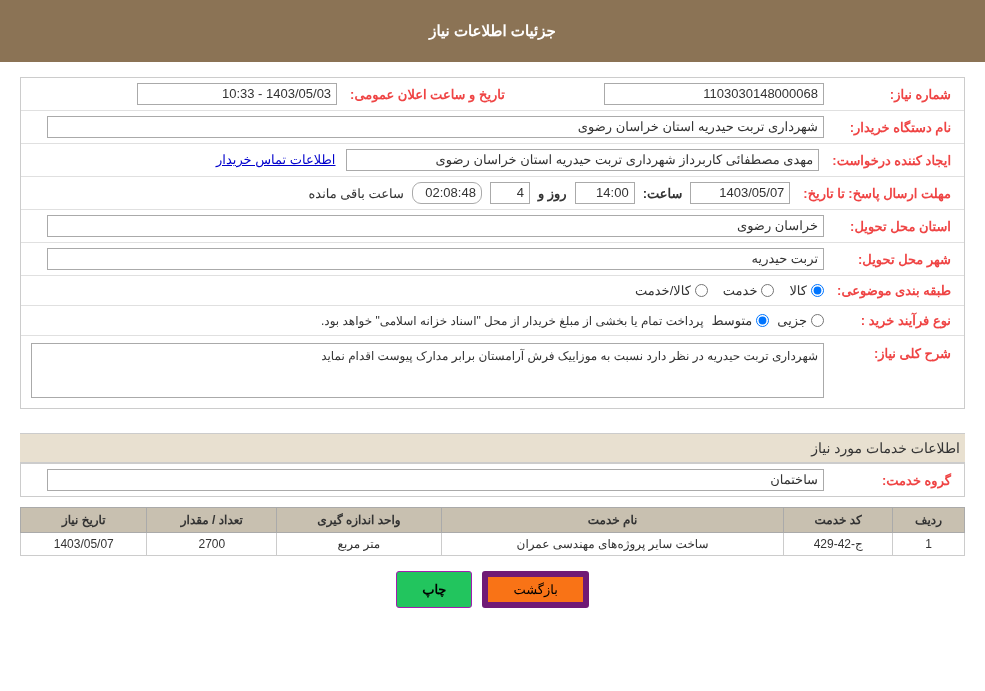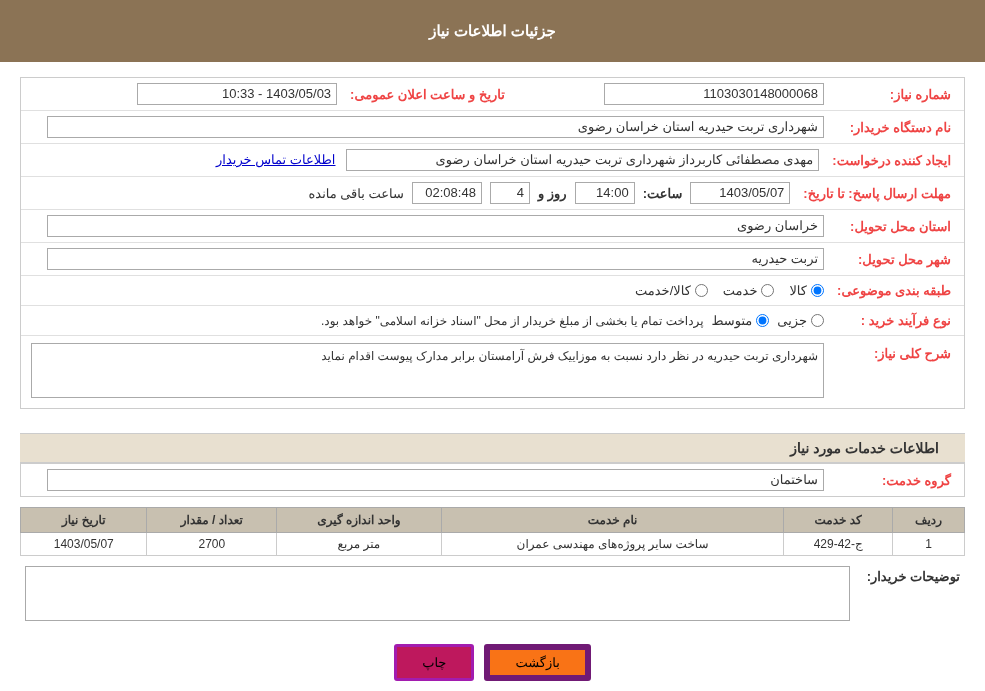--- a/index.html
+++ b/index.html
@@ -100,23 +100,23 @@
     }
 
     .radio-item {
       display: flex;
       align-items: center;
       gap: 4px;
     }
 
     .section-title {
       background: #e8e0d0;
-      padding: 6px 26px;
+      padding: 6px 5px;
       font-size: 14px;
-      font-weight: bold;
+      font-weight: normal;
       color: #333;
       border-bottom: 1px solid #ccc;
       border-top: 1px solid #ccc;
       margin-top: 24px;
     }
 
     .description-box {
       border: 1px solid #aaa;
       background: #fff;
       padding: 5px;
@@ -184,22 +184,23 @@
       padding: 5px 25px;
       border: 1px solid #aaa;
       background: #f5f5f5;
       cursor: pointer;
       font-family: Tahoma, Arial, sans-serif;
       font-size: 13px;
       border-radius: 3px;
     }
 
     .btn-print {
-      background: #be185d;
-      border: 3px solid #a21caf;
+      background: #22c55e;
+      border: 1px solid #a21caf;
+      font-weight: bold;
     }
 
     .btn-back {
       background: #f97316;
       border: 6px solid #701a75;
     }
 
     .nota-text {
       font-size: 12px;
       color: #333;
@@ -247,21 +248,21 @@
 
       <div class="form-row">
         <div class="label-cell">مهلت ارسال پاسخ: تا تاریخ:</div>
         <div class="value-cell">
           <div class="inline-fields">
             <span class="input-box" style="width:100px;">1403/05/07</span>
             <span class="field-label-inline">ساعت:</span>
             <span class="input-box" style="width:60px;">14:00</span>
             <span class="field-label-inline">روز و</span>
             <span class="input-box" style="width:40px;">4</span>
-            <span class="input-box" style="width:70px;">02:08:48</span>
+            <span class="input-box" style="width:70px;border-radius:9px;">02:08:48</span>
             <span>ساعت باقی مانده</span>
           </div>
         </div>
       </div>
 
       <div class="form-row">
         <div class="label-cell">استان محل تحویل:</div>
         <div class="value-cell">
           <span class="input-box" style="width:98%;">خراسان رضوی</span>
         </div>
@@ -349,26 +350,20 @@
     <td>ج-42-429</td>
     <td>ساخت سایر پروژه‌های مهندسی عمران</td>
     <td>متر مربع</td>
     <td>2700</td>
     <td>1403/05/07</td>
   </tr>
           </tbody>
       </table>
     </div>
 
-    <div class="buyer-notes-row">
-      <div class="buyer-notes-label">توضیحات خریدار:</div>
-      <div class="buyer-notes-content">
-        <textarea class="description-box" rows="3" style=""></textarea>
-      </div>
-    </div>
 
     <div class="buttons-row">
       <button class="btn btn-back">بازگشت</button>
       <button class="btn btn-print">چاپ</button>
     </div>
 
   </div>
 </div>
 
 </body></html>

